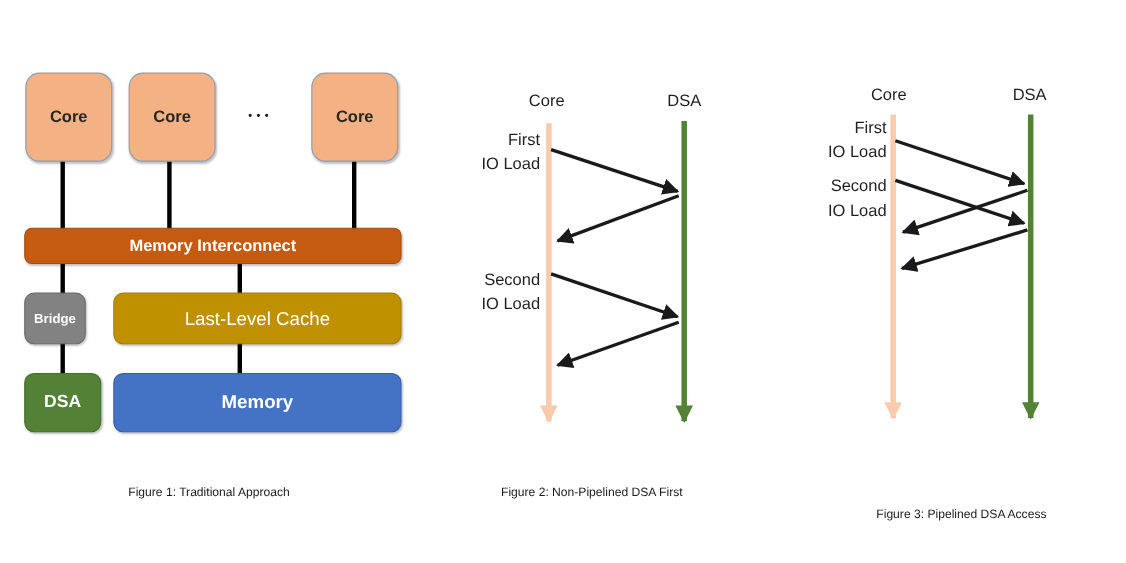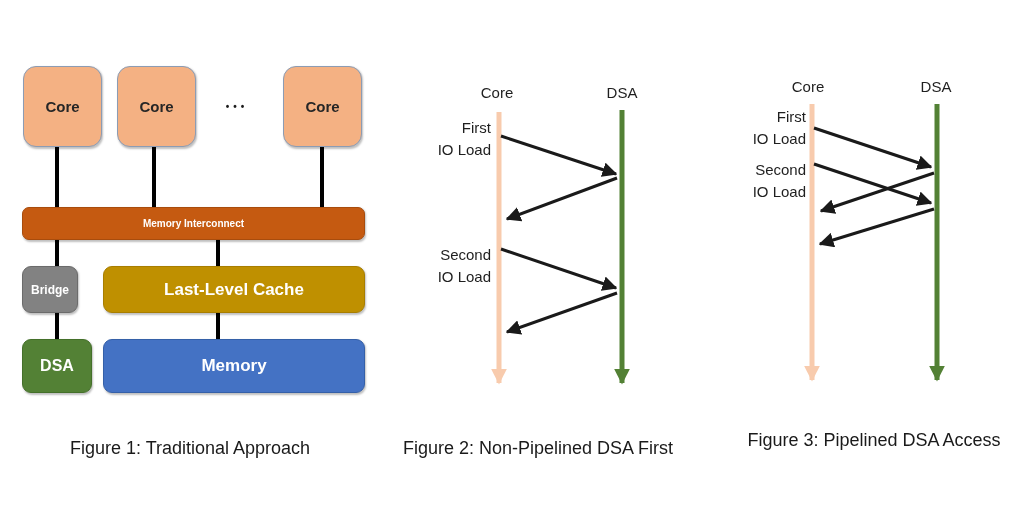--- a/index.html
+++ b/index.html
@@ -34,35 +34,35 @@
     border: 1.5px solid var(--core-border, #8C9CB4);
     border-radius: 13px;
     color: #262626;
     font-size: 15px; font-weight: 600;
   }
   .box.mi {
     left: 22px; top: 207px; width: 343px; height: 33px;
     background: var(--interconnect-fill, #C55A11);
     border: 1px solid #a84c0d;
     border-radius: 7px;
-    color: #ffffff; font-size: 10px; font-weight: bold;
+    color: #ffffff; font-size: 15px; font-weight: bold;
   }
   .box.bridge {
     left: 22px; top: 266px; width: 56px; height: 47px;
     background: var(--bridge-fill, #828282);
     border: 1px solid #6b6b6b;
     border-radius: 9px;
     color: #ffffff; font-size: 12px; font-weight: 600;
   }
   .box.llc {
     left: 103px; top: 266px; width: 262px; height: 47px;
     background: var(--cache-fill, #BF9000);
     border: 1px solid #a87e00;
     border-radius: 9px;
-    color: #ffffff; font-size: 17px; font-weight: bold;
+    color: #ffffff; font-size: 17px; font-weight: normal;
   }
   .box.dsa {
     left: 22px; top: 339px; width: 70px; height: 54px;
     background: var(--dsa-fill, #538135);
     border: 1px solid #44702a;
     border-radius: 9px;
     color: #ffffff; font-size: 16px; font-weight: bold;
   }
   .box.memory {
     left: 103px; top: 339px; width: 262px; height: 54px;
@@ -94,21 +94,21 @@
     font-size: 15px;
     line-height: 22px;
     color: #1f1f1f;
     z-index: 2;
   }
   .side-label span { display: block; }
   
   .caption {
     position: absolute;
     transform: translate(-50%, -50%);
-    font-size: 18px;
+    font-size: 11px;
     color: #1a1a1a;
     white-space: nowrap;
     z-index: 2;
   }
   
   svg.overlay {
     position: absolute; left: 0; top: 0;
     z-index: 1;
   }
   .tl-core-line { stroke: var(--timeline-core, #F8CBAD); stroke-width: 5; }
@@ -205,15 +205,15 @@
     <line class="tl-dsa-line" x1="937" y1="104" x2="937" y2="380" marker-end="url(#mk-dsa)"></line>
 
     <line class="msg-arrow" x1="814" y1="128" x2="931" y2="167" marker-end="url(#mk-black)"></line>
     <line class="msg-arrow" x1="814" y1="164" x2="931" y2="203" marker-end="url(#mk-black)"></line>
     <line class="msg-arrow" x1="934" y1="173" x2="821" y2="211" marker-end="url(#mk-black)"></line>
     <line class="msg-arrow" x1="934" y1="209" x2="820" y2="244" marker-end="url(#mk-black)"></line>
   </svg>
 
   <div class="caption" style="left:190px; top:448px">Figure 1: Traditional Approach</div>
   <div class="caption" style="left:538px; top:448px">Figure 2: Non-Pipelined DSA First</div>
-  <div class="caption" style="left:874px; top:440px">Figure 3: Pipelined DSA Access</div>
+  <div class="caption" style="left:874px; top:468px">Figure 3: Pipelined DSA Access</div>
 
 </div>
 
 </body></html>

